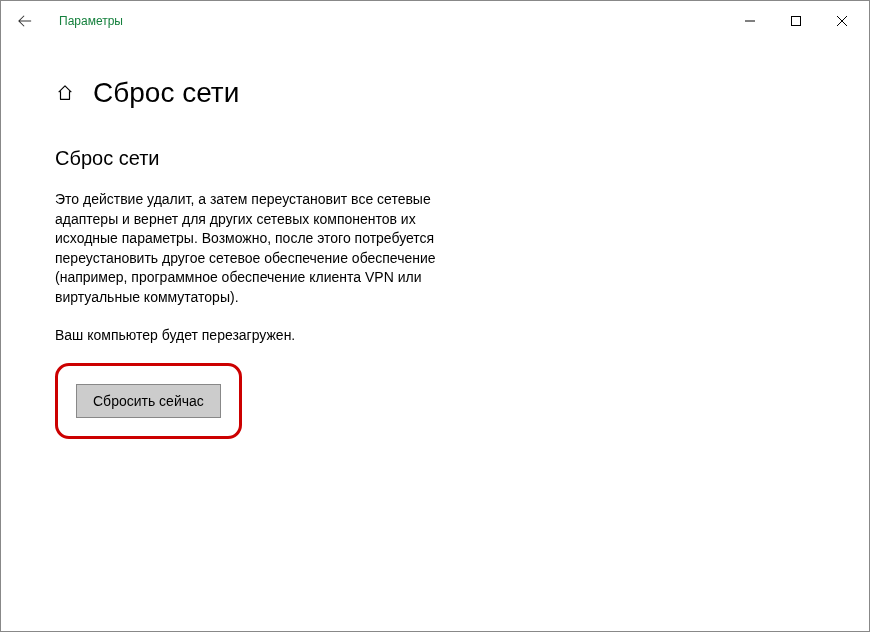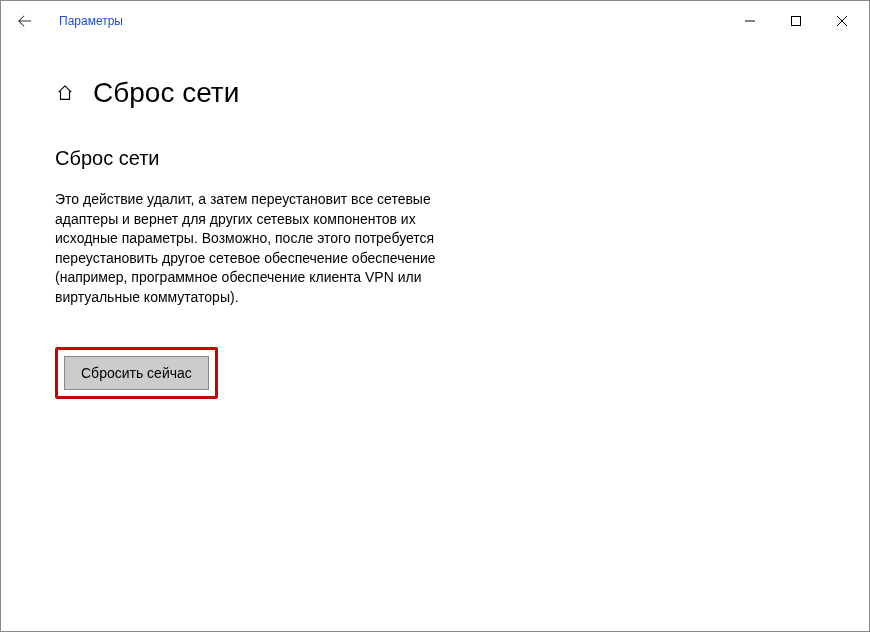--- a/index.html
+++ b/index.html
@@ -26,21 +26,21 @@
       width: 40px;
       height: 40px;
       display: flex;
       align-items: center;
       justify-content: center;
       cursor: pointer;
     }
     .back-btn svg { width: 14px; height: 14px; }
     .app-title {
       font-size: 12px;
-      color: #1d4ed8;
+      color: #15803d;
       margin-left: 14px;
     }
     .window-controls {
       margin-left: auto;
       display: flex;
     }
     .win-ctrl {
       width: 46px;
       height: 40px;
       display: flex;
@@ -81,23 +81,23 @@
     }
     .body-text {
       font-size: 14px;
       color: #000;
       line-height: 1.4;
       margin-bottom: 18px;
     }
     .reset-btn-wrap {
       display: inline-block;
       border: 3px solid #cc0000;
-      border-radius: 2px;
-      padding: 6px;
-      margin-top: 21px;
+      border-radius: 14px;
+      padding: 18px;
+      margin-top: 0;
     }
     .reset-btn {
       background: #ccc;
       border: 1px solid #888;
       font-size: 14px;
       padding: 8px 16px;
       cursor: pointer;
     }
   </style>
 </head>
@@ -135,16 +135,17 @@
     <svg viewBox="0 0 20 20">
       <path d="M3 9 L10 2 L17 9 M5 8 L5 17 L15 17 L15 8" stroke="#000" stroke-width="1.3" fill="none" stroke-linejoin="round"></path>
     </svg>
   </div>
   <div class="page-title">Сброс сети</div>
 </div>
 
 <div class="content">
   <div class="section-title">Сброс сети</div>
   <p class="body-text">Это действие удалит, а затем переустановит все сетевые адаптеры и вернет для других сетевых компонентов их исходные параметры. Возможно, после этого потребуется переустановить другое сетевое обеспечение обеспечение (например, программное обеспечение клиента VPN или виртуальные коммутаторы).</p>
+  <p class="body-text">Ваш компьютер будет перезагружен.</p>
   <div class="reset-btn-wrap">
     <button class="reset-btn">Сбросить сейчас</button>
   </div>
 </div>
 
 </body></html>

